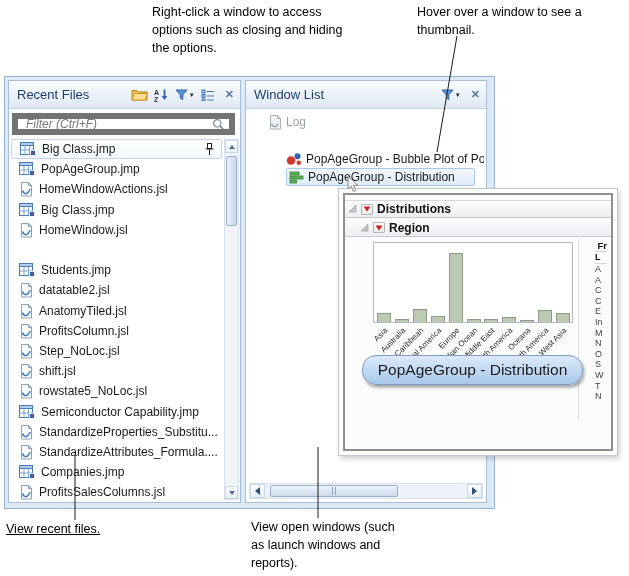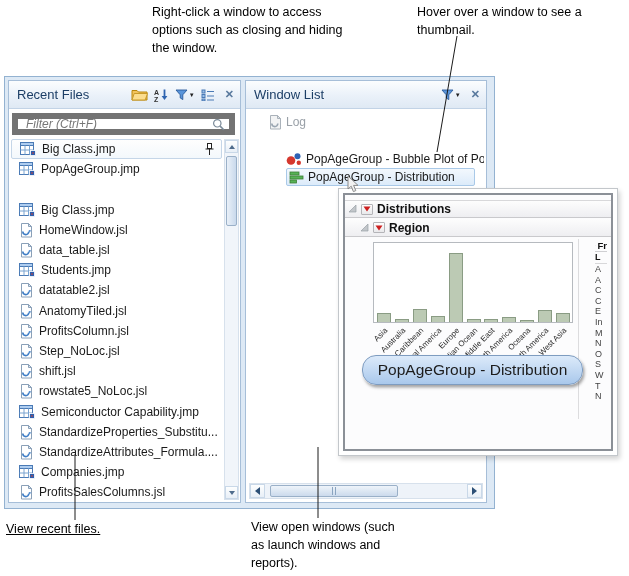--- a/index.html
+++ b/index.html
@@ -87,21 +87,21 @@
   #cursor{position:absolute;left:347px;top:175px;z-index:7;}
 </style>
 </head>
 <body>
 
 <div id="page">
 
   <div class="ann" style="left:152px;top:4px;width:196px;">
     <span>Right-click a window to access</span>
     <span>options such as closing and hiding</span>
-    <span>the window.</span>
+    <span>the options.</span>
   </div>
   <div class="ann" style="left:417px;top:4px;width:205px;">
     <span>Hover over a window to see a</span>
     <span>thumbnail.</span>
   </div>
 
   <div class="ann" style="left:6px;top:521px;text-decoration:underline;">
     <span>View recent files.</span>
   </div>
   <div class="ann" style="left:251px;top:519px;width:180px;">
@@ -191,20 +191,31 @@
                 <rect x="0.5" y="0.5" width="13" height="3" fill="#aecdf0" stroke="#4a7ab5"></rect>
                 <line x1="5" y1="3.5" x2="5" y2="12.5" stroke="#7aa4d0"></line>
                 <line x1="9.5" y1="3.5" x2="9.5" y2="12.5" stroke="#7aa4d0"></line>
                 <line x1="0.5" y1="8" x2="13.5" y2="8" stroke="#7aa4d0"></line>
                 <rect x="10.5" y="8.5" width="5" height="5" fill="#2d5fae" stroke="#fff" stroke-width="0.8"></rect>
                 <rect x="12" y="10.5" width="2" height="1" fill="#d04038"></rect>
               </svg>
             </span>
             <span class="fname">PopAgeGroup.jmp</span>
           </div>
+          <div class="file-row" style="top: 40px;">
+            <span class="icn">
+              <svg width="14" height="15" viewBox="0 0 14 15">
+                <path d="M2.5 0.5 h7 l3 3 v10.5 h-10 z" fill="#fff" stroke="#8aa0b8"></path>
+                <path d="M9.5 0.5 v3 h3 z" fill="#dce8f4" stroke="#8aa0b8"></path>
+                <path d="M3.8 8.6 a3 3 0 1 0 6 0" fill="none" stroke="#3f7ec6" stroke-width="1.6"></path>
+                <path d="M10.6 9.4 l1.5-2 -2.5-0.3 z" fill="#3f7ec6"></path>
+              </svg>
+            </span>
+            <span class="fname">HomeWindowActions.jsl</span>
+          </div>
           <div class="file-row" style="top: 61px;">
             <span class="icn">
               <svg width="16" height="14" viewBox="0 0 16 14">
                 <rect x="0.5" y="0.5" width="13" height="12" fill="#fff" stroke="#4a7ab5"></rect>
                 <rect x="0.5" y="0.5" width="13" height="3" fill="#aecdf0" stroke="#4a7ab5"></rect>
                 <line x1="5" y1="3.5" x2="5" y2="12.5" stroke="#7aa4d0"></line>
                 <line x1="9.5" y1="3.5" x2="9.5" y2="12.5" stroke="#7aa4d0"></line>
                 <line x1="0.5" y1="8" x2="13.5" y2="8" stroke="#7aa4d0"></line>
                 <rect x="10.5" y="8.5" width="5" height="5" fill="#2d5fae" stroke="#fff" stroke-width="0.8"></rect>
                 <rect x="12" y="10.5" width="2" height="1" fill="#d04038"></rect>
@@ -215,31 +226,20 @@
           <div class="file-row" style="top: 81px;">
             <span class="icn">
               <svg width="14" height="15" viewBox="0 0 14 15">
                 <path d="M2.5 0.5 h7 l3 3 v10.5 h-10 z" fill="#fff" stroke="#8aa0b8"></path>
                 <path d="M9.5 0.5 v3 h3 z" fill="#dce8f4" stroke="#8aa0b8"></path>
                 <path d="M3.8 8.6 a3 3 0 1 0 6 0" fill="none" stroke="#3f7ec6" stroke-width="1.6"></path>
                 <path d="M10.6 9.4 l1.5-2 -2.5-0.3 z" fill="#3f7ec6"></path>
               </svg>
             </span>
             <span class="fname">HomeWindow.jsl</span>
-          </div>
-          <div class="file-row" style="top: 101px;">
-            <span class="icn">
-              <svg width="14" height="15" viewBox="0 0 14 15">
-                <path d="M2.5 0.5 h7 l3 3 v10.5 h-10 z" fill="#fff" stroke="#8aa0b8"></path>
-                <path d="M9.5 0.5 v3 h3 z" fill="#dce8f4" stroke="#8aa0b8"></path>
-                <path d="M3.8 8.6 a3 3 0 1 0 6 0" fill="none" stroke="#3f7ec6" stroke-width="1.6"></path>
-                <path d="M10.6 9.4 l1.5-2 -2.5-0.3 z" fill="#3f7ec6"></path>
-              </svg>
-            </span>
-            <span class="fname">data_table.jsl</span>
           </div>
           <div class="file-row" style="top: 121px;">
             <span class="icn">
               <svg width="16" height="14" viewBox="0 0 16 14">
                 <rect x="0.5" y="0.5" width="13" height="12" fill="#fff" stroke="#4a7ab5"></rect>
                 <rect x="0.5" y="0.5" width="13" height="3" fill="#aecdf0" stroke="#4a7ab5"></rect>
                 <line x1="5" y1="3.5" x2="5" y2="12.5" stroke="#7aa4d0"></line>
                 <line x1="9.5" y1="3.5" x2="9.5" y2="12.5" stroke="#7aa4d0"></line>
                 <line x1="0.5" y1="8" x2="13.5" y2="8" stroke="#7aa4d0"></line>
                 <rect x="10.5" y="8.5" width="5" height="5" fill="#2d5fae" stroke="#fff" stroke-width="0.8"></rect>

